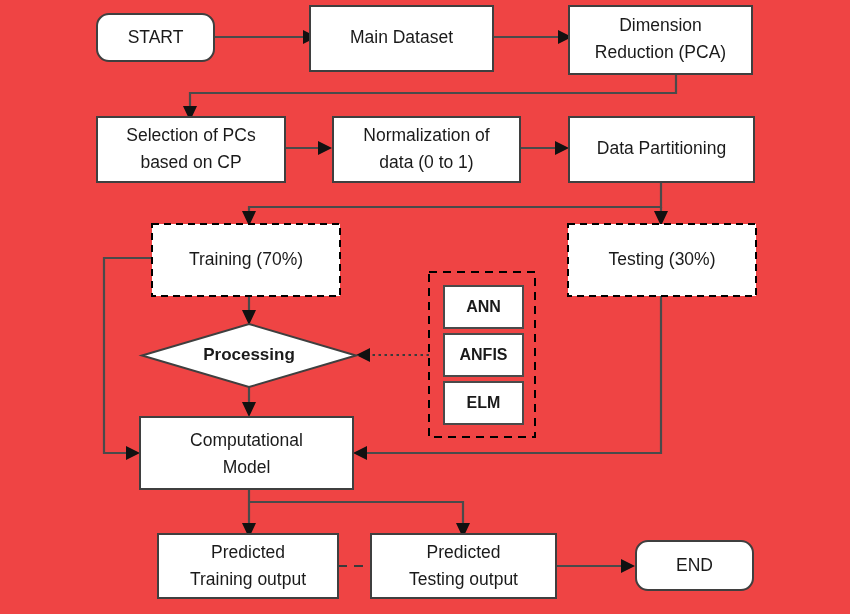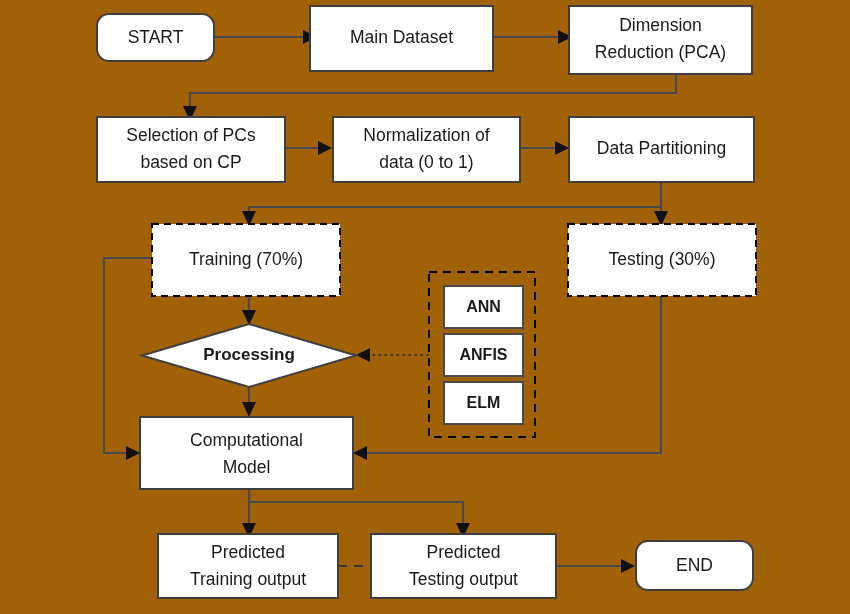--- a/index.html
+++ b/index.html
@@ -10,21 +10,21 @@
   body {
     width: 850px;
     height: 614px;
     font-family: "Liberation Sans", sans-serif;
     overflow: hidden;
   }
   #flow-root {
     position: relative;
     width: 850px;
     height: 614px;
-    background: #a16207;
+    background: #ef4444;
   }
   svg#flow-svg {
     display: block;
     width: 850px;
     height: 614px;
   }
   .node-shape {
     fill: #ffffff;
     stroke: #3f3f3f;
     stroke-width: 2;

